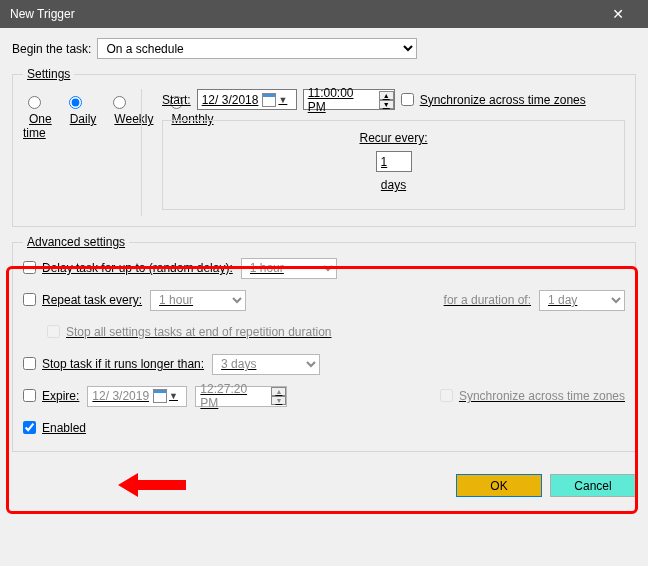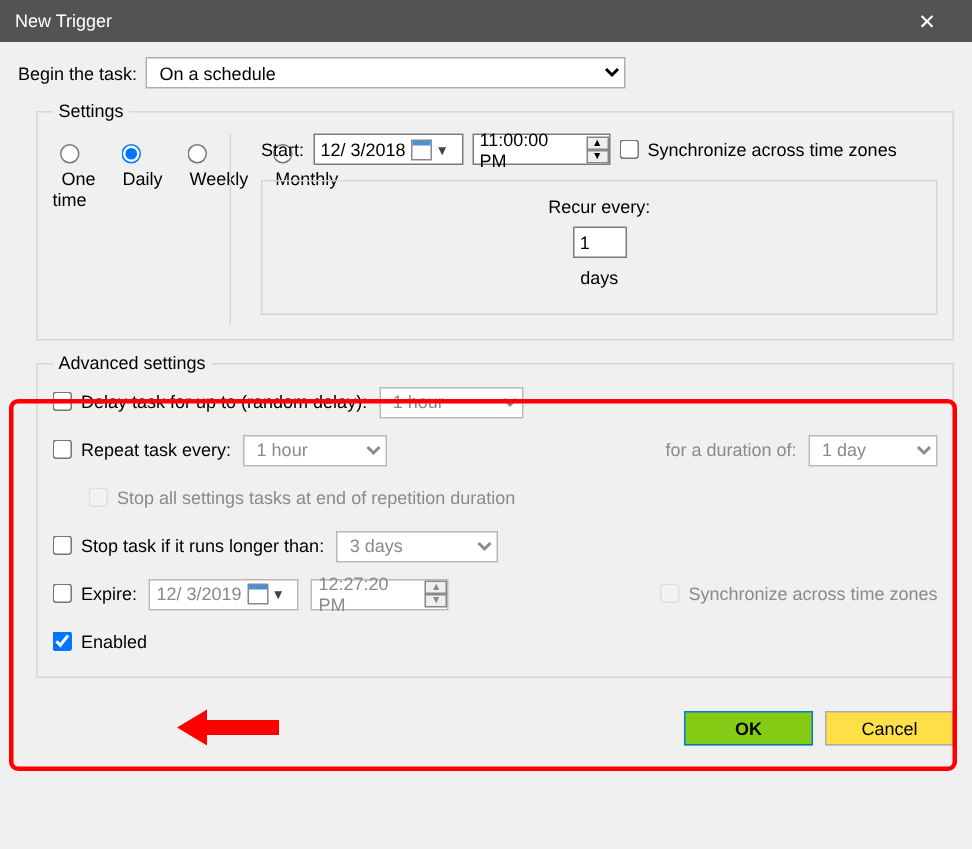--- a/index.html
+++ b/index.html
@@ -27,21 +27,22 @@
   .content { padding: 10px 12px 8px 12px; }
   .row { display: flex; align-items: center; margin-bottom: 8px; }
   .begin-label { margin-right: 6px; }
   select.combo {
     border: 1px solid #adadad; background: #fff;
     height: 21px; font-size: 12px; padding: 1px 4px;
   }
   fieldset {
     border: 1px solid #d6d6d6;
     padding: 8px 10px 10px 10px;
-    margin: 0 0 8px 12px;
+    margin: 0 0 8px 0;
+    text-decoration: underline;
   }
   legend { padding: 0 4px; }
   .settings-body { display: flex; gap: 10px; }
   .radio-col { width: 108px; display: flex; flex-direction: row; gap: 12px; padding-top: 4px;}
   .radio-row label { margin-left: 6px; }
   .right-col { flex: 1; border-left: 1px solid #d6d6d6; padding-left: 20px; }
   .boxed { border: 1px solid #d6d6d6; padding: 8px; margin-bottom: 6px; }
   .inputrow { display: flex; align-items: center; gap: 6px; }
   input.txt {
     border: 1px solid #7a7a7a; background: #fff;
@@ -82,24 +83,24 @@
     position: absolute;
     left: 118px; top: 470px;
     pointer-events: none;
   }
   .btnbar {
     display:flex; justify-content:flex-end; gap:8px;
     padding: 6px 12px 10px 12px;
   }
   button.win {
     width: 86px; height: 23px;
-    border: 1px solid #adadad; background: #fde047;
+    border: 1px solid #adadad; background: #5eead4;
     font-size: 12px; cursor:pointer;
   }
-  button.win.primary { border-color:#0078d7; background:#84cc16;font-weight:bold;}
+  button.win.primary { border-color:#0078d7; background:#eab308;}
   .daysbox { display:flex; align-items:center; gap:6px; margin-top:2px;flex-direction:column;}
   input.small { width:36px; text-align:left;}
 </style>
 </head>
 <body>
 
 <div class="titlebar">
   <span class="title">New Trigger</span>
   <span class="close">✕</span>
 </div>

